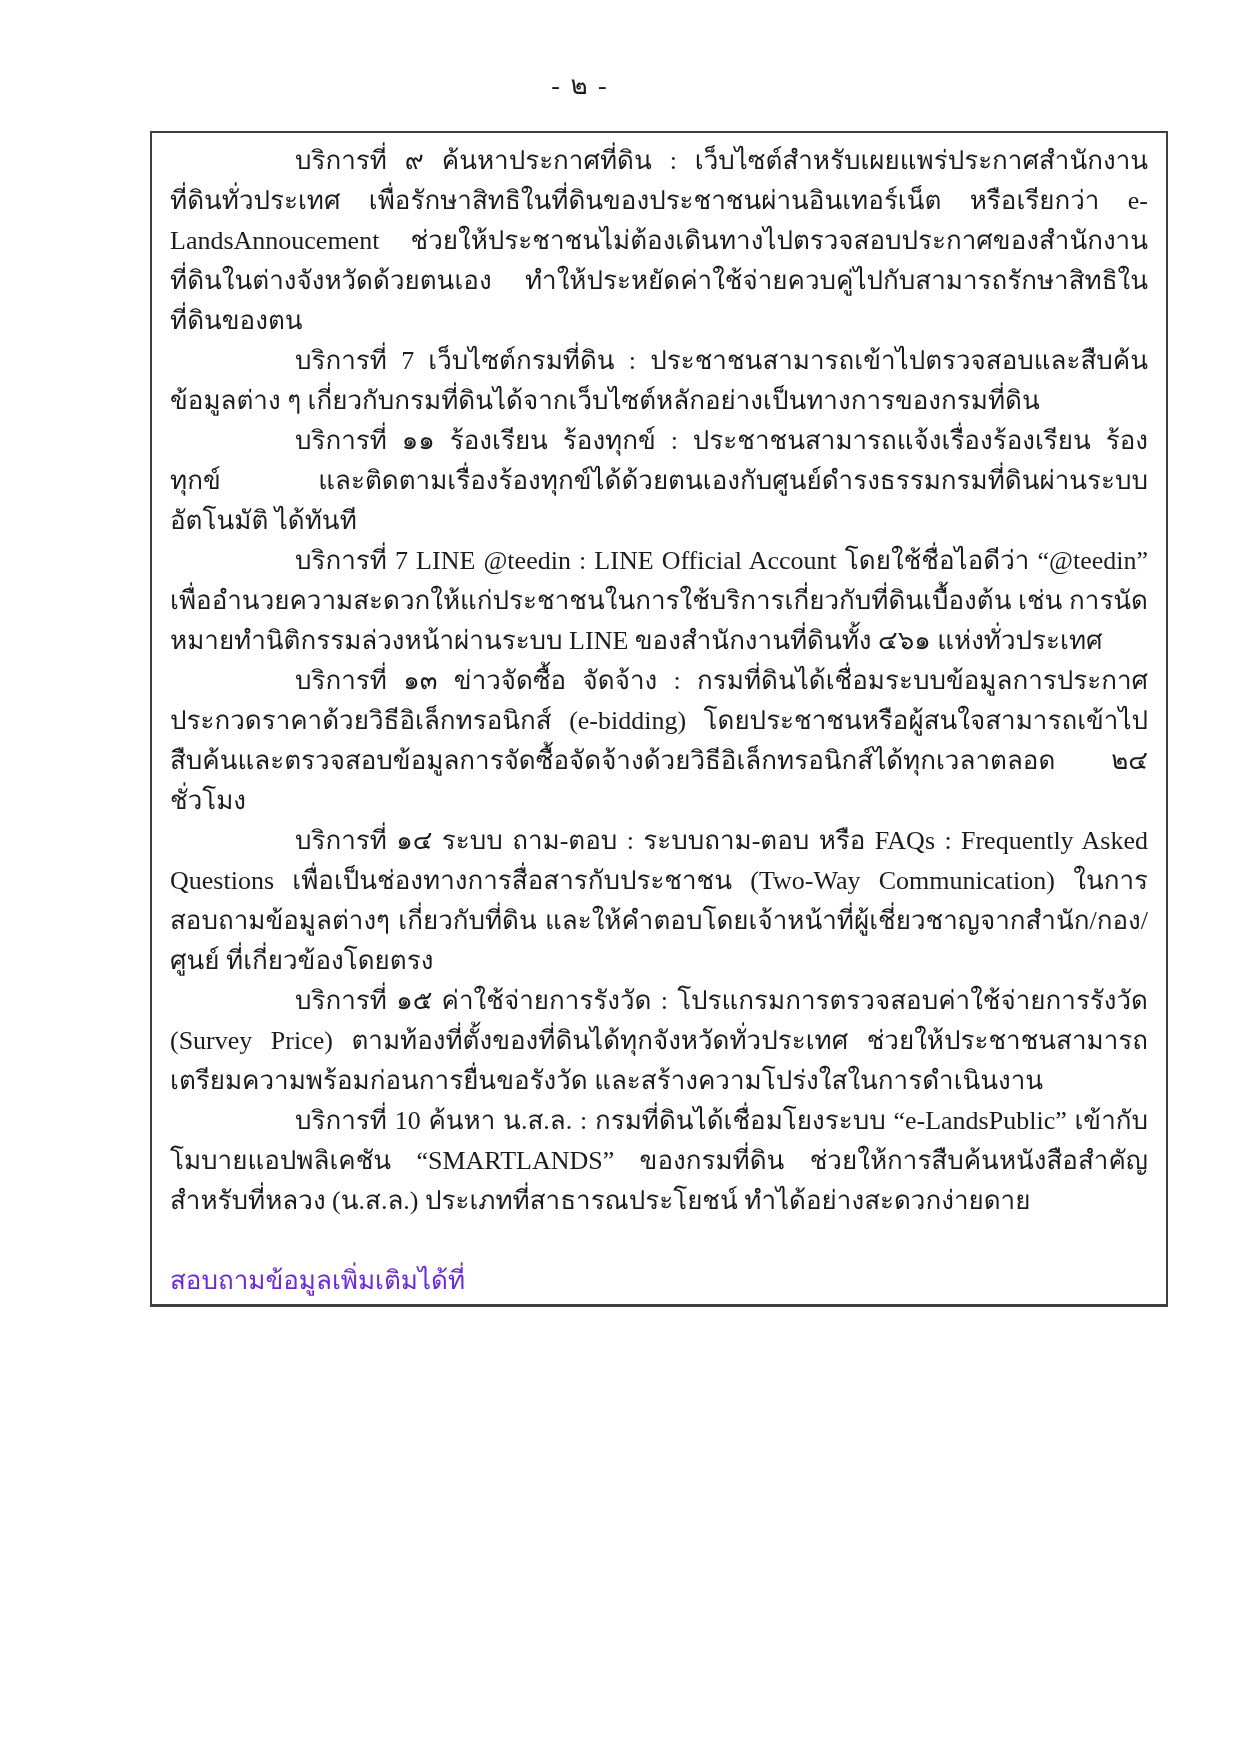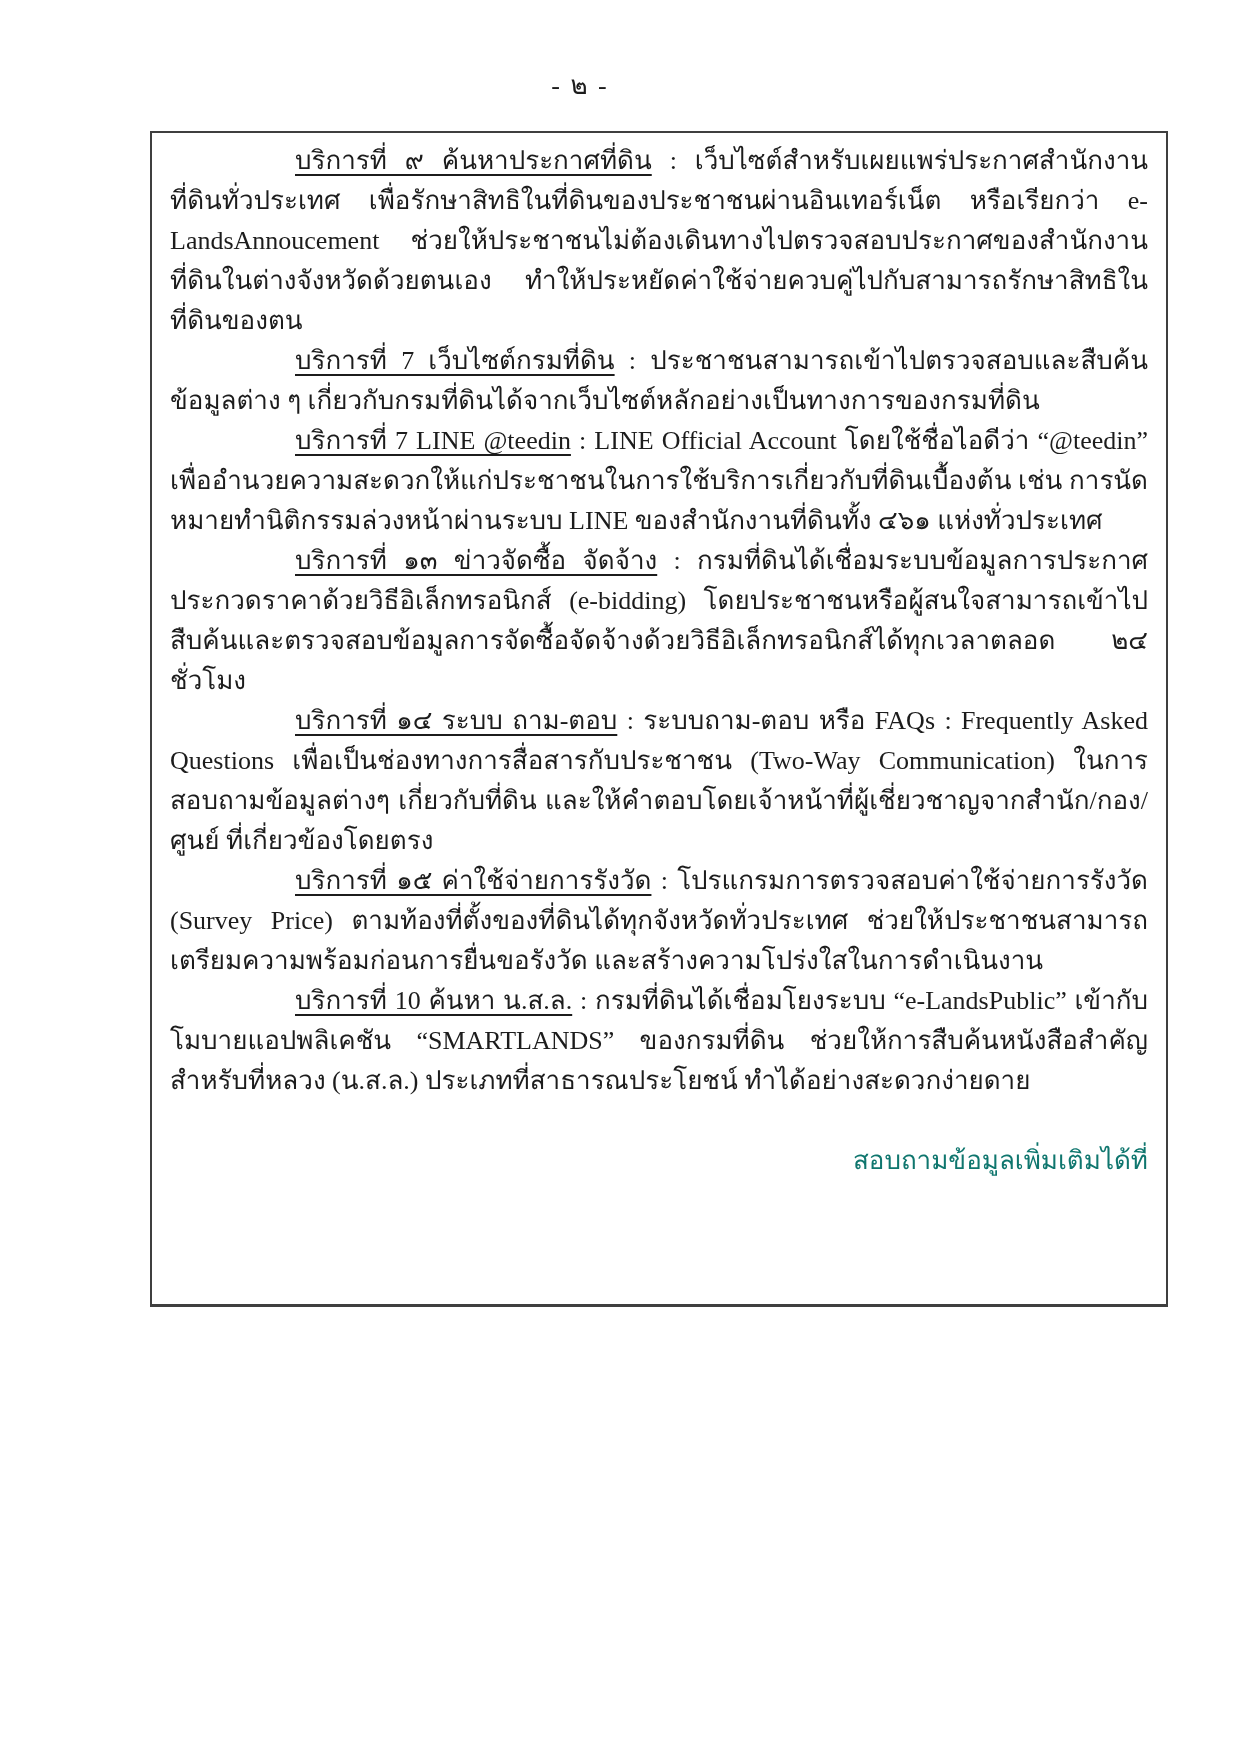--- a/index.html
+++ b/index.html
@@ -41,47 +41,47 @@
   }
   .para {
     margin: 0;
     font-size: 26px;
     line-height: 40px;
     text-indent: 125px;
     text-align: justify;
     color: #1c1c1c;
   }
   .para .heading {
-    text-decoration: underline;
     text-underline-offset: 5px;
   }
   .footer-block {
     margin-top: 40px;
   }
   .footer-line {
     margin: 0;
     font-size: 26px;
     line-height: 40px;
-    text-align: right;
-    color: #0f766e;
+    text-align: left;
+    color: #6d28d9;
   }
 </style>
 </head>
 <body>
 
 <div class="page">
 
   <div class="page-number">- ๒ -</div>
 
   <div class="content-box">
 
     <p class="para"><span class="heading">บริการที่ ๙ ค้นหาประกาศที่ดิน</span><span> : เว็บไซต์สำหรับเผยแพร่ประกาศสำนักงานที่ดินทั่วประเทศ เพื่อรักษาสิทธิในที่ดินของประชาชนผ่านอินเทอร์เน็ต หรือเรียกว่า e-LandsAnnoucement ช่วยให้ประชาชนไม่ต้องเดินทางไปตรวจสอบประกาศของสำนักงานที่ดินในต่างจังหวัดด้วยตนเอง ทำให้ประหยัดค่าใช้จ่ายควบคู่ไปกับสามารถรักษาสิทธิในที่ดินของตน</span></p>
 
     <p class="para"><span class="heading">บริการที่ 7 เว็บไซต์กรมที่ดิน</span><span> : ประชาชนสามารถเข้าไปตรวจสอบและสืบค้นข้อมูลต่าง ๆ เกี่ยวกับกรมที่ดินได้จากเว็บไซต์หลักอย่างเป็นทางการของกรมที่ดิน</span></p>
 
+    <p class="para"><span class="heading">บริการที่ ๑๑ ร้องเรียน ร้องทุกข์</span><span> : ประชาชนสามารถแจ้งเรื่องร้องเรียน ร้องทุกข์ และติดตามเรื่องร้องทุกข์ได้ด้วยตนเองกับศูนย์ดำรงธรรมกรมที่ดินผ่านระบบอัตโนมัติ ได้ทันที</span></p>
 
     <p class="para"><span class="heading">บริการที่ 7 LINE @teedin</span><span> : LINE Official Account โดยใช้ชื่อไอดีว่า “@teedin” เพื่ออำนวยความสะดวกให้แก่ประชาชนในการใช้บริการเกี่ยวกับที่ดินเบื้องต้น เช่น การนัดหมายทำนิติกรรมล่วงหน้าผ่านระบบ LINE ของสำนักงานที่ดินทั้ง ๔๖๑ แห่งทั่วประเทศ</span></p>
 
     <p class="para"><span class="heading">บริการที่ ๑๓ ข่าวจัดซื้อ จัดจ้าง</span><span> : กรมที่ดินได้เชื่อมระบบข้อมูลการประกาศประกวดราคาด้วยวิธีอิเล็กทรอนิกส์ (e-bidding) โดยประชาชนหรือผู้สนใจสามารถเข้าไปสืบค้นและตรวจสอบข้อมูลการจัดซื้อจัดจ้างด้วยวิธีอิเล็กทรอนิกส์ได้ทุกเวลาตลอด ๒๔ ชั่วโมง</span></p>
 
     <p class="para"><span class="heading">บริการที่ ๑๔ ระบบ ถาม-ตอบ</span><span> : ระบบถาม-ตอบ หรือ FAQs : Frequently Asked Questions เพื่อเป็นช่องทางการสื่อสารกับประชาชน (Two-Way Communication) ในการสอบถามข้อมูลต่างๆ เกี่ยวกับที่ดิน และให้คำตอบโดยเจ้าหน้าที่ผู้เชี่ยวชาญจากสำนัก/กอง/ศูนย์ ที่เกี่ยวข้องโดยตรง</span></p>
 
     <p class="para"><span class="heading">บริการที่ ๑๕ ค่าใช้จ่ายการรังวัด</span><span> : โปรแกรมการตรวจสอบค่าใช้จ่ายการรังวัด (Survey Price) ตามท้องที่ตั้งของที่ดินได้ทุกจังหวัดทั่วประเทศ ช่วยให้ประชาชนสามารถเตรียมความพร้อมก่อนการยื่นขอรังวัด และสร้างความโปร่งใสในการดำเนินงาน</span></p>
 
 

